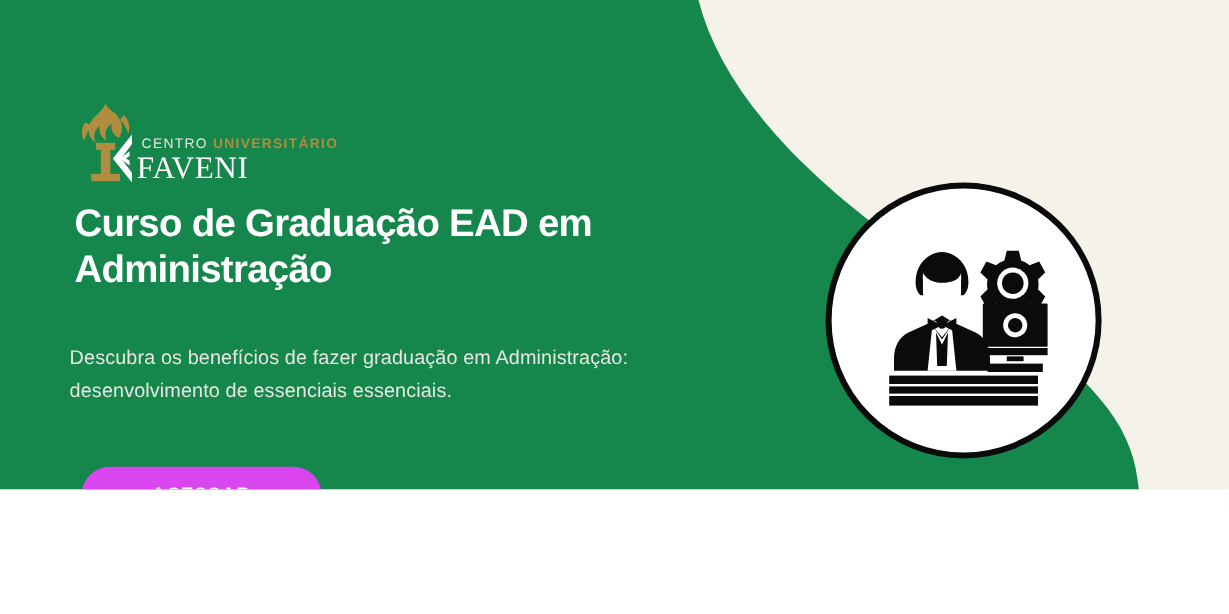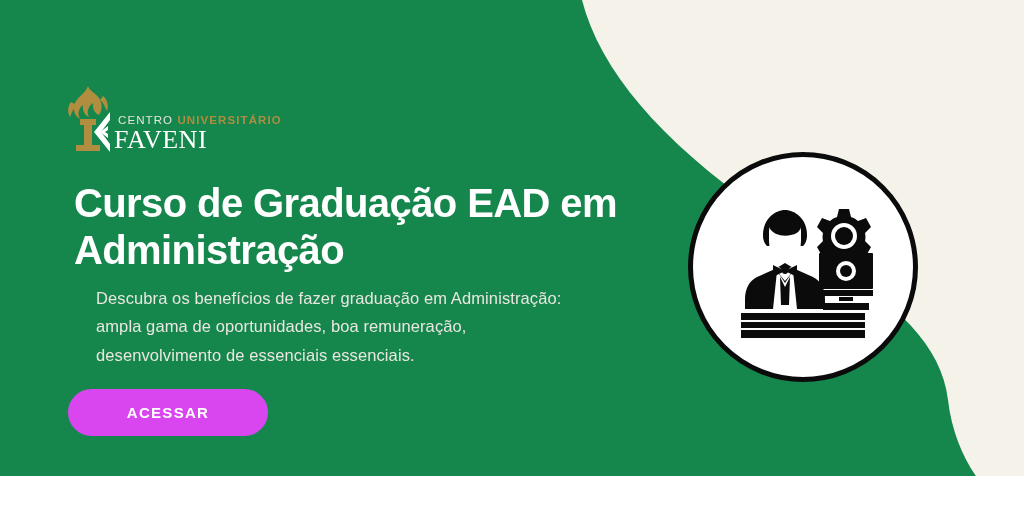--- a/index.html
+++ b/index.html
@@ -6,21 +6,21 @@
   html, body {
     margin: 0;
     padding: 0;
     background: #ffffff;
   }
   * { box-sizing: border-box; }
 
   .banner {
     position: relative;
     width: 1024px;
-    height: 476px;
+    height: 408px;
     overflow: hidden;
     background: #F5F2EA;
     font-family: "Liberation Sans", sans-serif;
   }
 
   
   .bg-layer {
     position: absolute;
     inset: 0;
     width: 1024px;
@@ -65,41 +65,41 @@
     color: #FFFFFF;
     letter-spacing: 0.5px;
   }
 
   
   .headline {
     position: absolute;
     left: 62px;
     top: 168px;
     width: 560px;
-    margin: 12px;
+    margin: 0;
     color: #FFFFFF;
-    font-size: 40px;
+    font-size: 32px;
     font-weight: bold;
     line-height: 1.18;
     letter-spacing: -0.6px;
   }
 
   
   .subcopy {
     position: absolute;
     left: 58px;
     top: 284px;
     width: 540px;
     margin: 0;
     color: #E9E7E0;
     font-size: 16.5px;
     line-height: 1.72;
     letter-spacing: 0.1px;
   }
-  .subcopy span { display: block; margin-left: 38px; }
+  .subcopy span { display: block; }
 
   
   .cta {
     position: absolute;
     left: 68px;
     top: 389px;
     width: 200px;
     height: 47px;
     border: 0;
     border-radius: 24px;
@@ -164,21 +164,20 @@
     <div class="logo-words">
       <div class="logo-kicker"><span class="k-centro">CENTRO </span><span class="k-univ">UNIVERSITÁRIO</span></div>
       <div class="logo-name">FAVENI</div>
     </div>
   </div>
 
   <h1 class="headline">Curso de Graduação EAD em Administração</h1>
 
   <p class="subcopy">
     <span>Descubra os benefícios de fazer graduação em Administração:</span>
-    <span>ampla gama de oportunidades, boa remuneração,</span>
     <span>desenvolvimento de essenciais essenciais.</span>
   </p>
 
   <button class="cta">ACESSAR</button>
 
   <div class="badge">
     <svg width="152" height="152" viewBox="0 0 152 152" aria-hidden="true">
       <g fill="#0B0B0B">
 
         <path d="M112 18 h10 l2 8 a18 18 0 0 1 7 4 l8-3 5 9 -6 6

